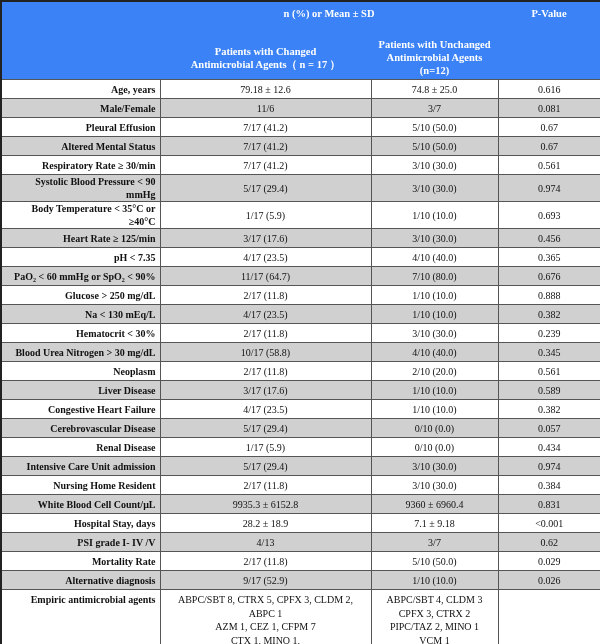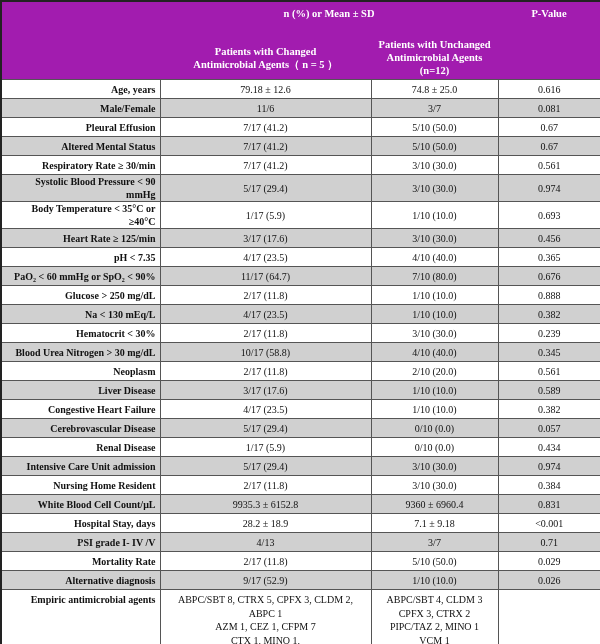--- a/index.html
+++ b/index.html
@@ -3,21 +3,21 @@
 <meta charset="utf-8">
 <style>
   html, body { margin: 0; padding: 0; background: #ffffff; }
   body { width: 600px; height: 644px; overflow: hidden; font-family: "Liberation Serif", serif; color: #111; }
   .wrap { position: relative; width: 600px; }
   table.t { border-collapse: collapse; width: 600px; table-layout: fixed; border: 2px solid #222; }
   table.t col.c0 { width: 159px; }
   table.t col.c1 { width: 211px; }
   table.t col.c2 { width: 127px; }
   table.t col.c3 { width: 103px; }
-  thead th { background: #a21caf; color: #fff; font-weight: bold; font-size: 10.5px; border: none; padding: 0; }
+  thead th { background: #3b82f6; color: #fff; font-weight: bold; font-size: 10.5px; border: none; padding: 0; }
   thead tr.h1 th { height: 28px; vertical-align: top; padding-top: 6px; }
   thead tr.h2 th { height: 43px; vertical-align: middle; line-height: 13px; }
   thead tr.h2 th .sub { display: block; }
   tbody td { border: 1px solid #555; font-size: 10px; height: 18px; padding: 0 4px; text-align: center; line-height: 13px; }
   tbody td.lbl { text-align: right; font-weight: bold; padding-left: 5px; }
   tbody tr.shade td { background: #d0d0d0; }
   tbody tr.last td { vertical-align: top; padding-top: 3px; padding-bottom: 3px; height: auto; line-height: 13.5px; }
   tbody tr.last td .ln { display: block; }
 </style>
 </head>
@@ -34,21 +34,21 @@
     <thead>
       <tr class="h1">
         <th></th>
         <th colspan="2">n (%) or Mean ± SD</th>
         <th>P-Value</th>
       </tr>
       <tr class="h2">
         <th></th>
         <th>
           <span class="sub">Patients with Changed</span>
-          <span class="sub">Antimicrobial Agents（ n = 5 ）</span>
+          <span class="sub">Antimicrobial Agents（ n = 17 ）</span>
         </th>
         <th>
           <span class="sub">Patients with Unchanged</span>
           <span class="sub">Antimicrobial Agents (n=12)</span>
         </th>
         <th></th>
       </tr>
     </thead>
     <tbody id="tbody">
       <tr>
@@ -186,21 +186,21 @@
         <tr>
           <td class="lbl">Hospital Stay, days</td>
           <td>28.2 ± 18.9</td>
           <td>7.1 ± 9.18</td>
           <td>&lt;0.001</td>
         </tr>
         <tr class="shade">
           <td class="lbl">PSI grade I- IV /V</td>
           <td>4/13</td>
           <td>3/7</td>
-          <td>0.71</td>
+          <td>0.62</td>
         </tr>
         <tr>
           <td class="lbl">Mortality Rate</td>
           <td>2/17 (11.8)</td>
           <td>5/10 (50.0)</td>
           <td>0.029</td>
         </tr>
         <tr class="shade">
           <td class="lbl">Alternative diagnosis</td>
           <td>9/17 (52.9)</td>

